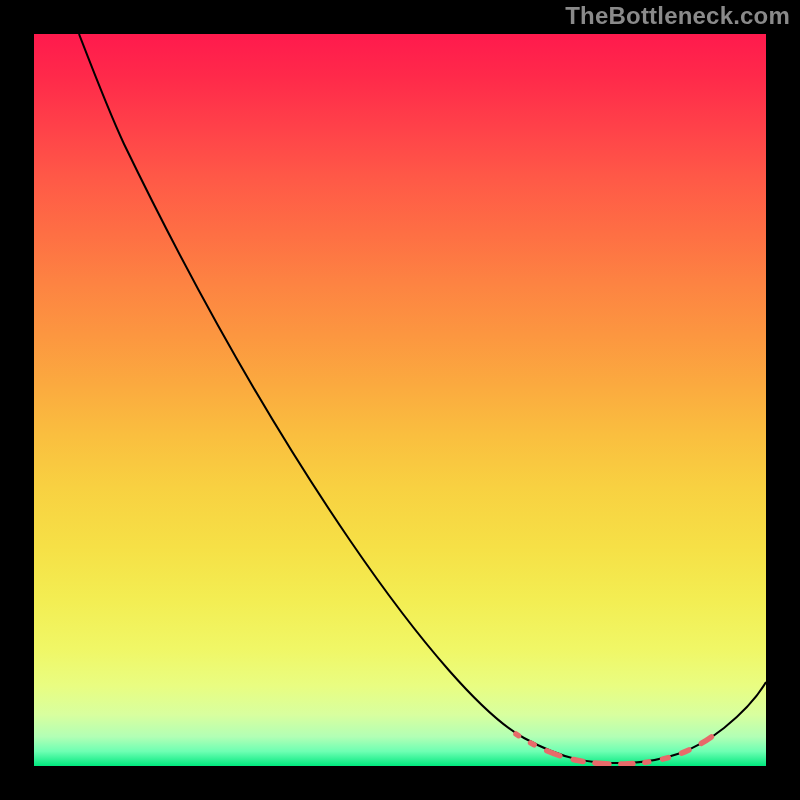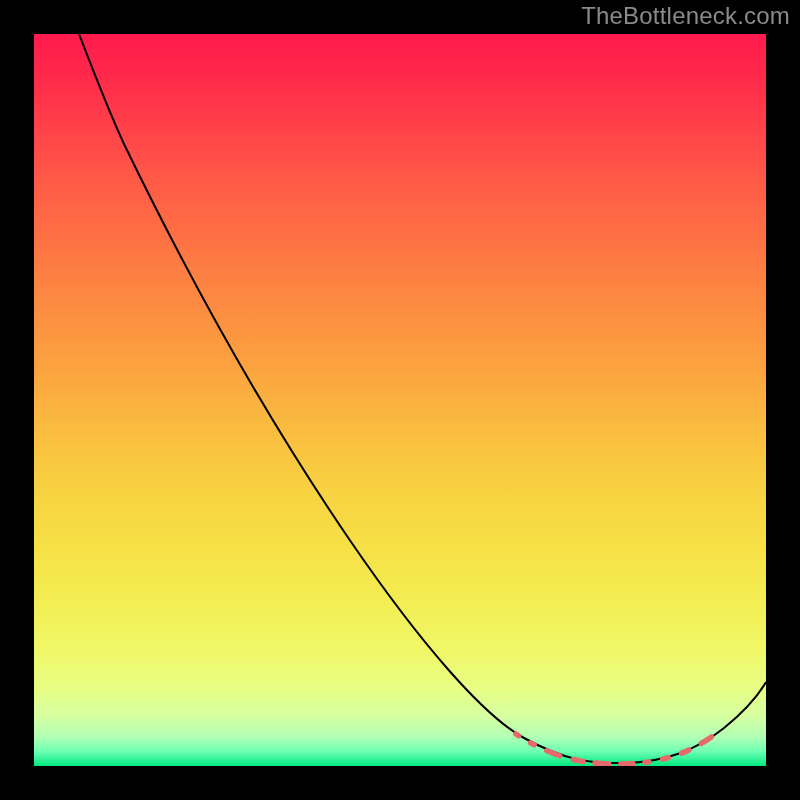--- a/index.html
+++ b/index.html
@@ -63,21 +63,21 @@
     stroke-linecap: round;
     fill: none;
   }
   .watermark {
     position: absolute;
     top: 2px;
     right: 10px;
     color: #8a8a8a;
     font-family: Arial, Helvetica, sans-serif;
     font-size: 24px;
-    font-weight: 400;
+    font-weight: 700;
     letter-spacing: 0.2px;
   }
 </style>
 </head>
 <body>
 
 <div class="frame"></div>
 
 <div class="plot-area">
   <div class="gradient"></div>

